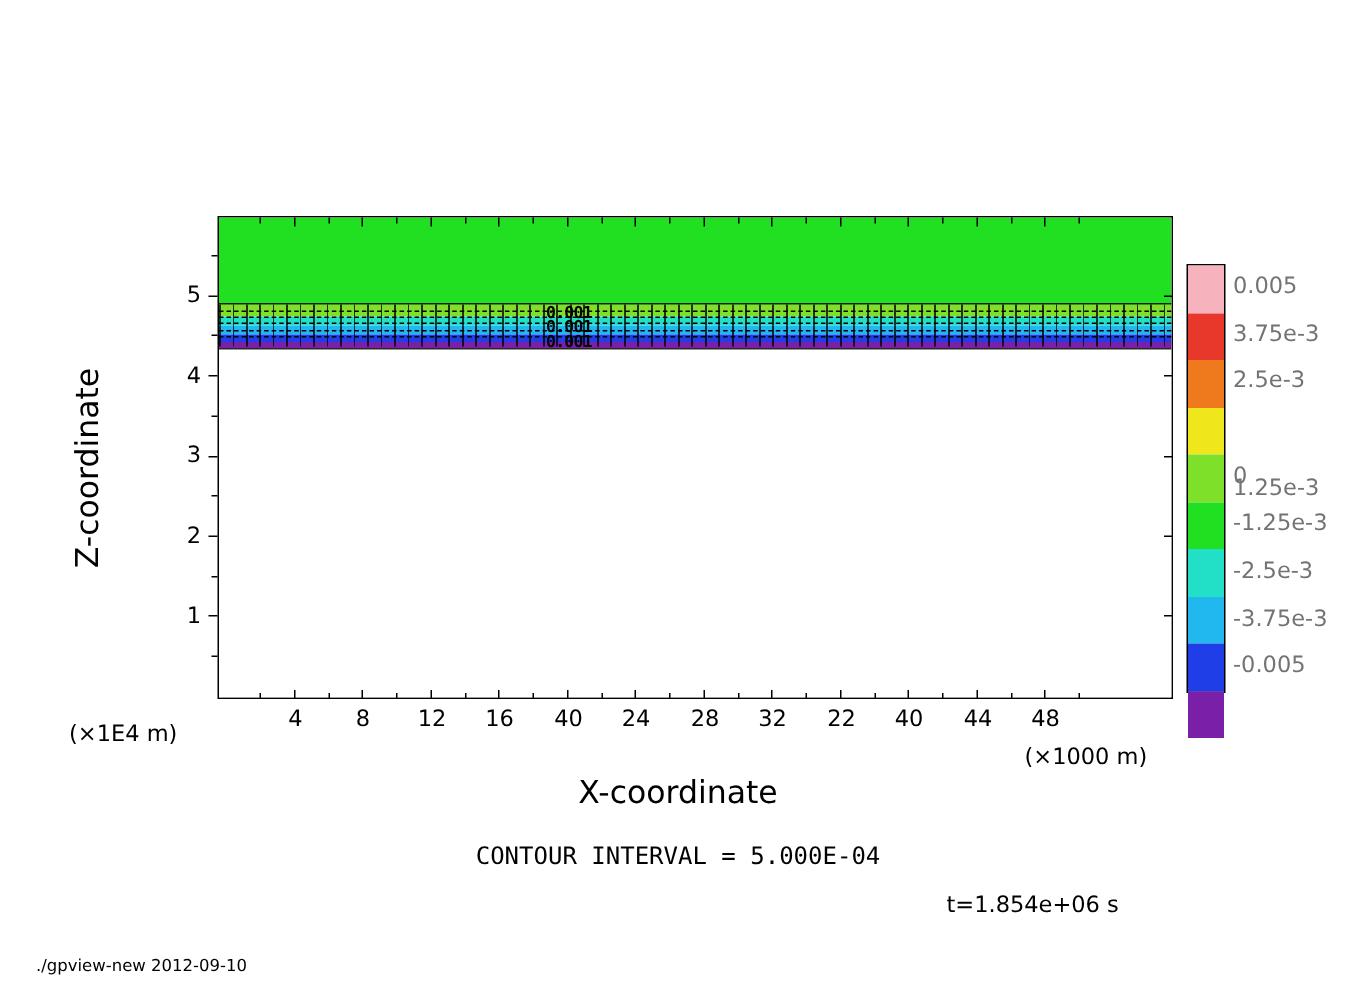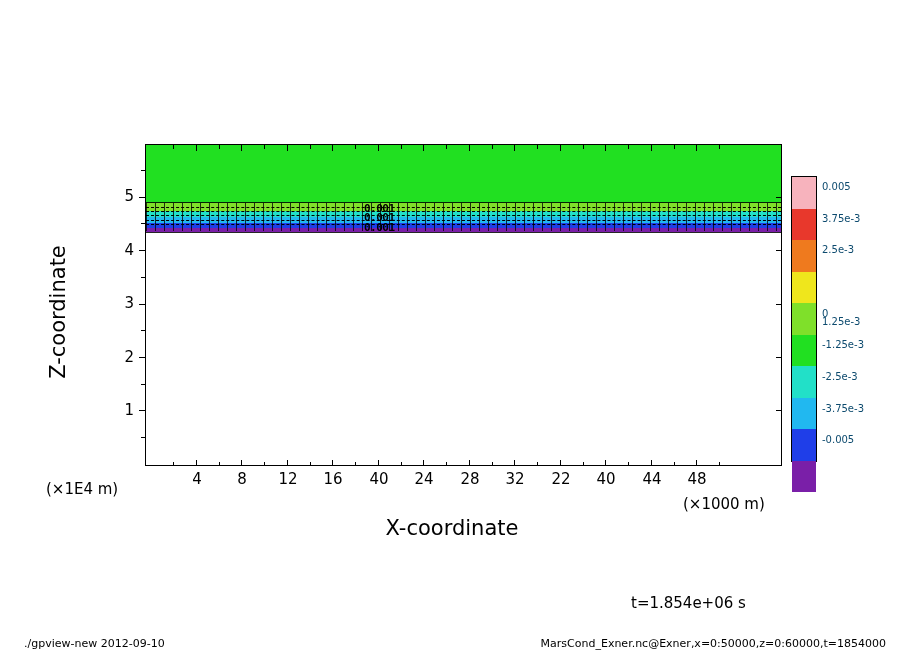--- a/index.html
+++ b/index.html
@@ -174,23 +174,23 @@
     border: 1px solid #000;
     box-sizing: content-box;
   }
   .cb-cell {
     width: 100%;
     box-sizing: border-box;
   }
   .cb-tick-label {
     position: absolute;
     left: 822px;
-    font-size: 10px;
+    font-size: 15px;
     white-space: nowrap;
-    color: #0c4a6e;
+    color: #737373;
   }
 </style>
 </head>
 <body>
 
 <div id="page">
 
 
   <div id="plot-frame">
     <div id="plot-inner">
@@ -323,24 +323,24 @@
     <div class="ylabel-tick" style="left:104px; top:294px;">3</div>
     <div class="ylabel-tick" style="left:104px; top:241px;">4</div>
     <div class="ylabel-tick" style="left:104px; top:187px;">5</div>
   </div>
 
   <div class="axis-title-x">X-coordinate</div>
   <div class="axis-title-y">Z-coordinate</div>
   <div class="units-left">(×1E4 m)</div>
   <div class="units-right">(×1000 m)</div>
 
+  <div class="contour-interval">CONTOUR INTERVAL = 5.000E-04</div>
   <div class="time-label">t=1.854e+06 s</div>
 
   <div class="footer-left">./gpview-new  2012-09-10</div>
-  <div class="footer-right">MarsCond_Exner.nc@Exner,x=0:50000,z=0:60000,t=1854000</div>
 
   <div id="colorbar">
     <div class="cb-cell" style="height:31.5px; background:#f7b3bd;"></div>
     <div class="cb-cell" style="height:31.5px; background:#e8382c;"></div>
     <div class="cb-cell" style="height:31.5px; background:#ef7a1e;"></div>
     <div class="cb-cell" style="height:31.5px; background:#efe61c;"></div>
     <div class="cb-cell" style="height:31.5px; background:#7fe02a;"></div>
     <div class="cb-cell" style="height:31.5px; background:#21e021;"></div>
     <div class="cb-cell" style="height:31.5px; background:#22e0c8;"></div>
     <div class="cb-cell" style="height:31.5px; background:#21b8f0;"></div>

